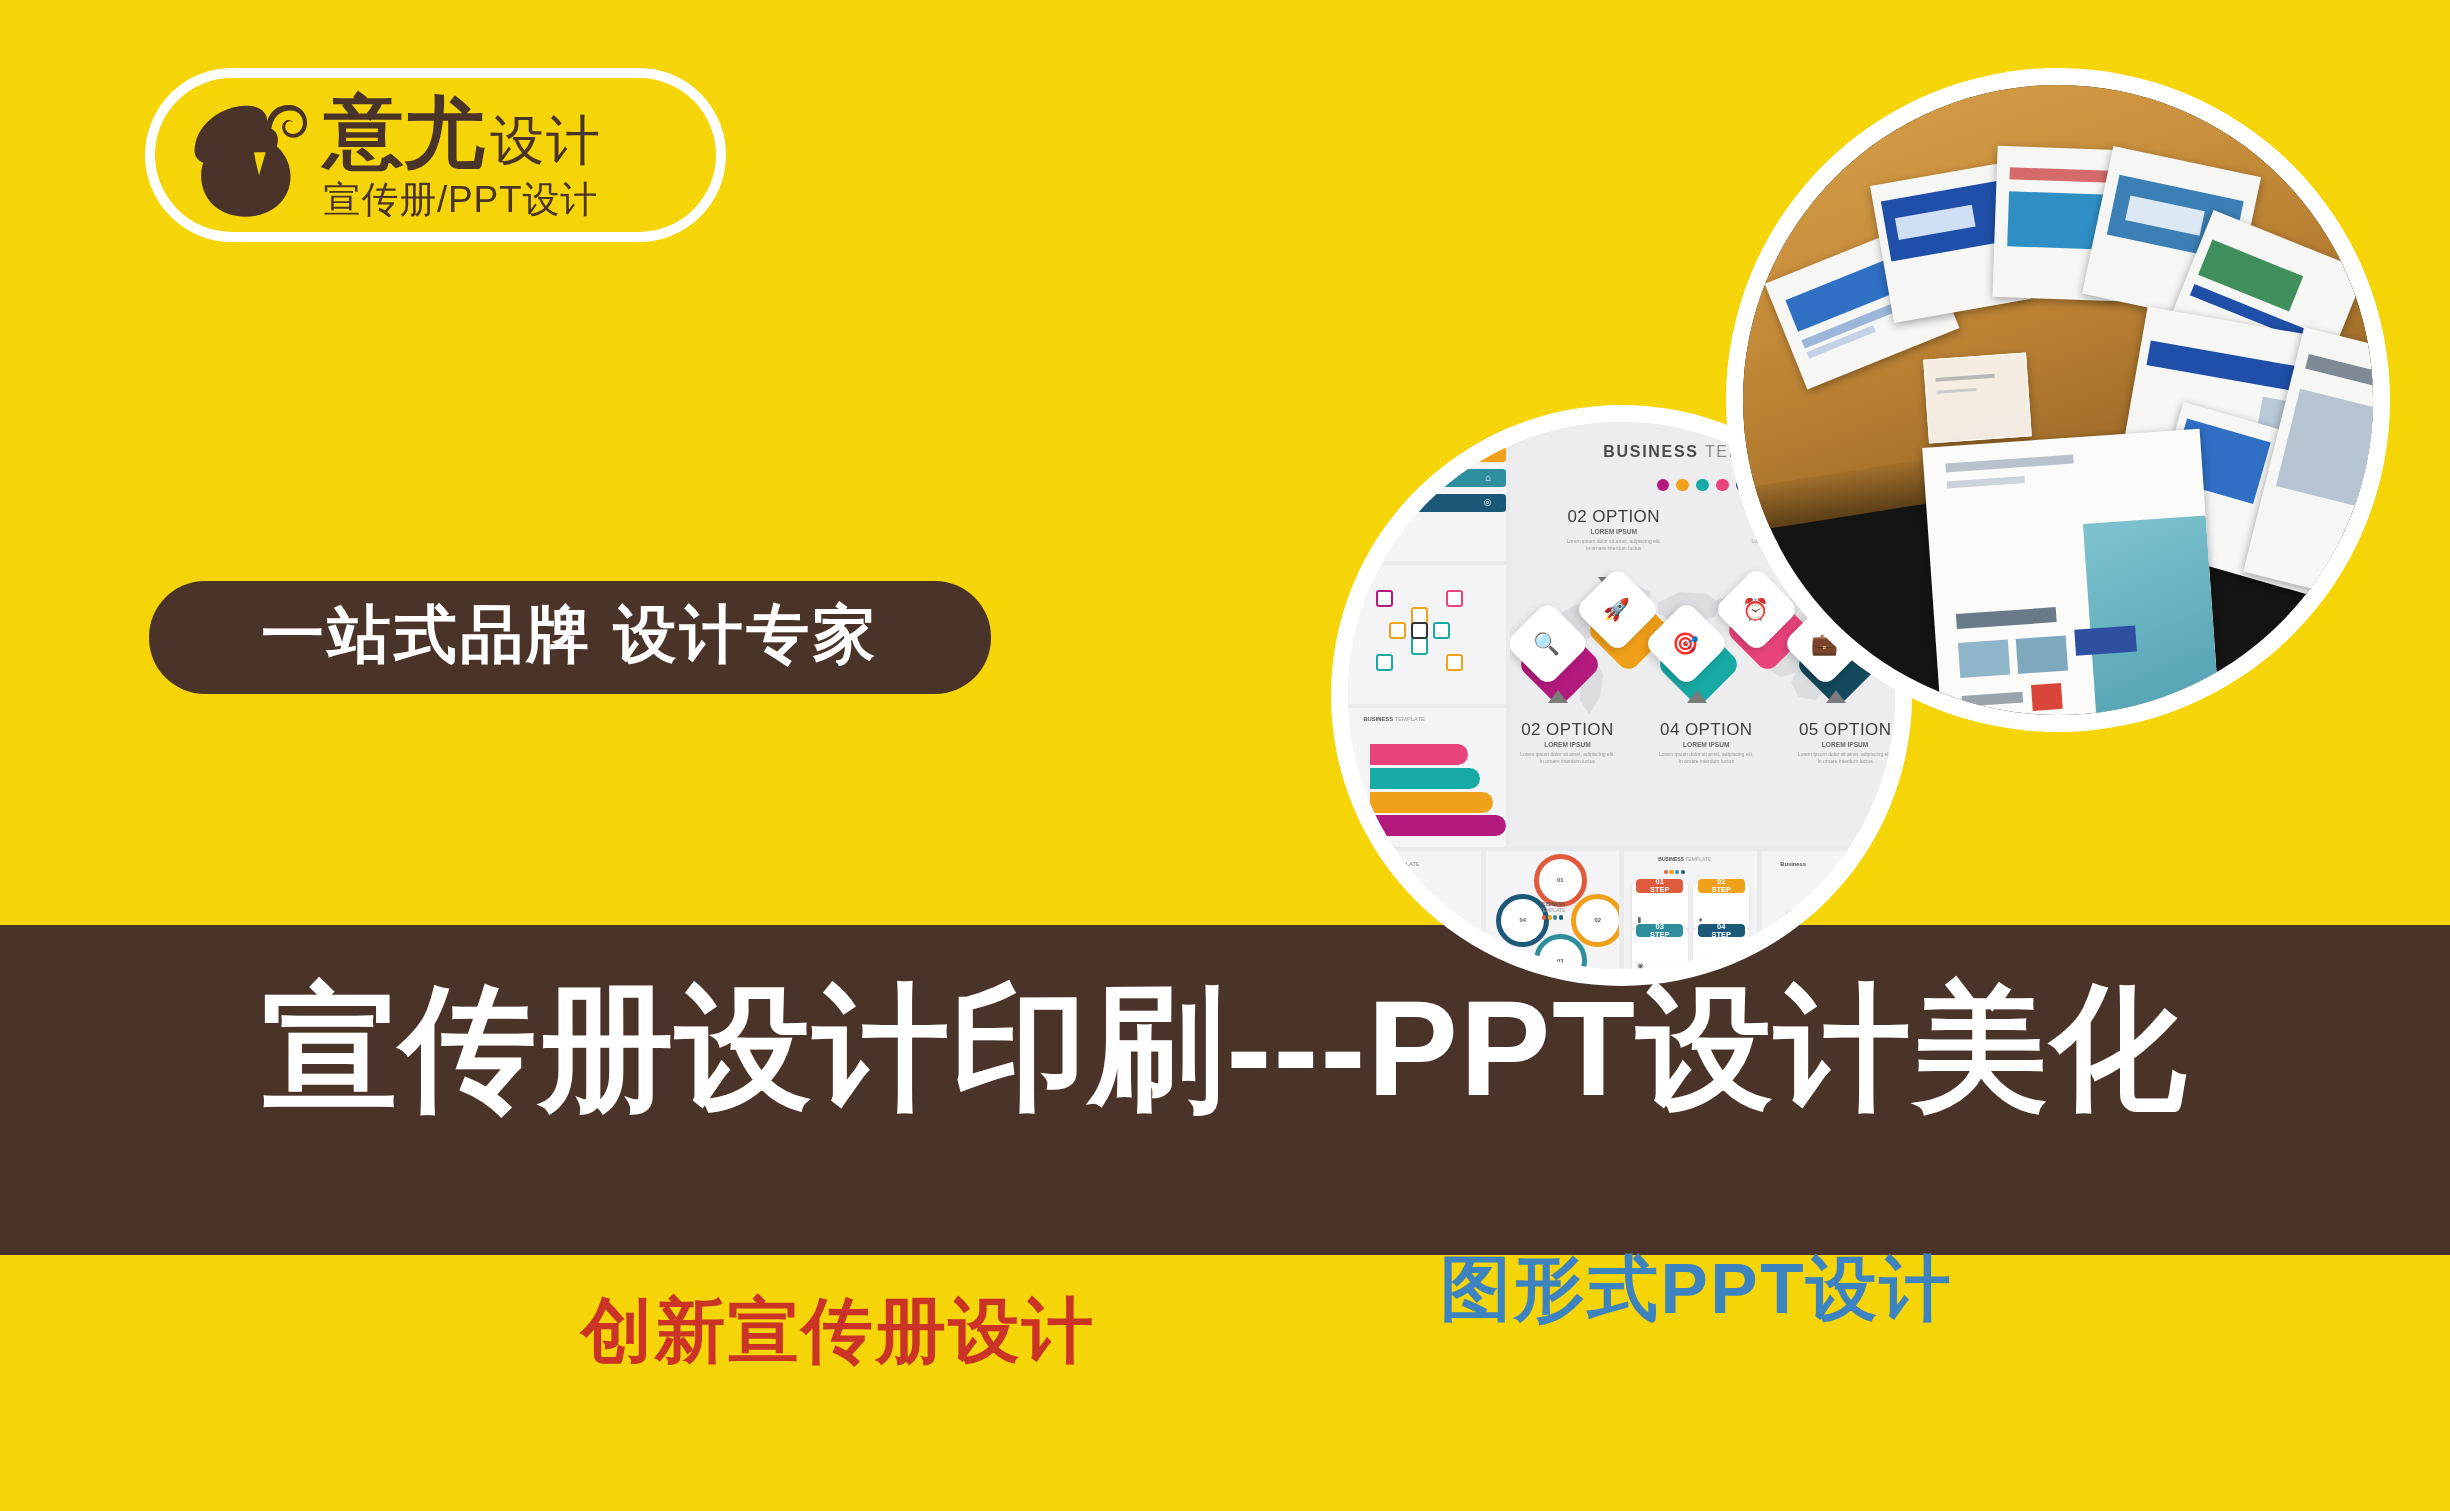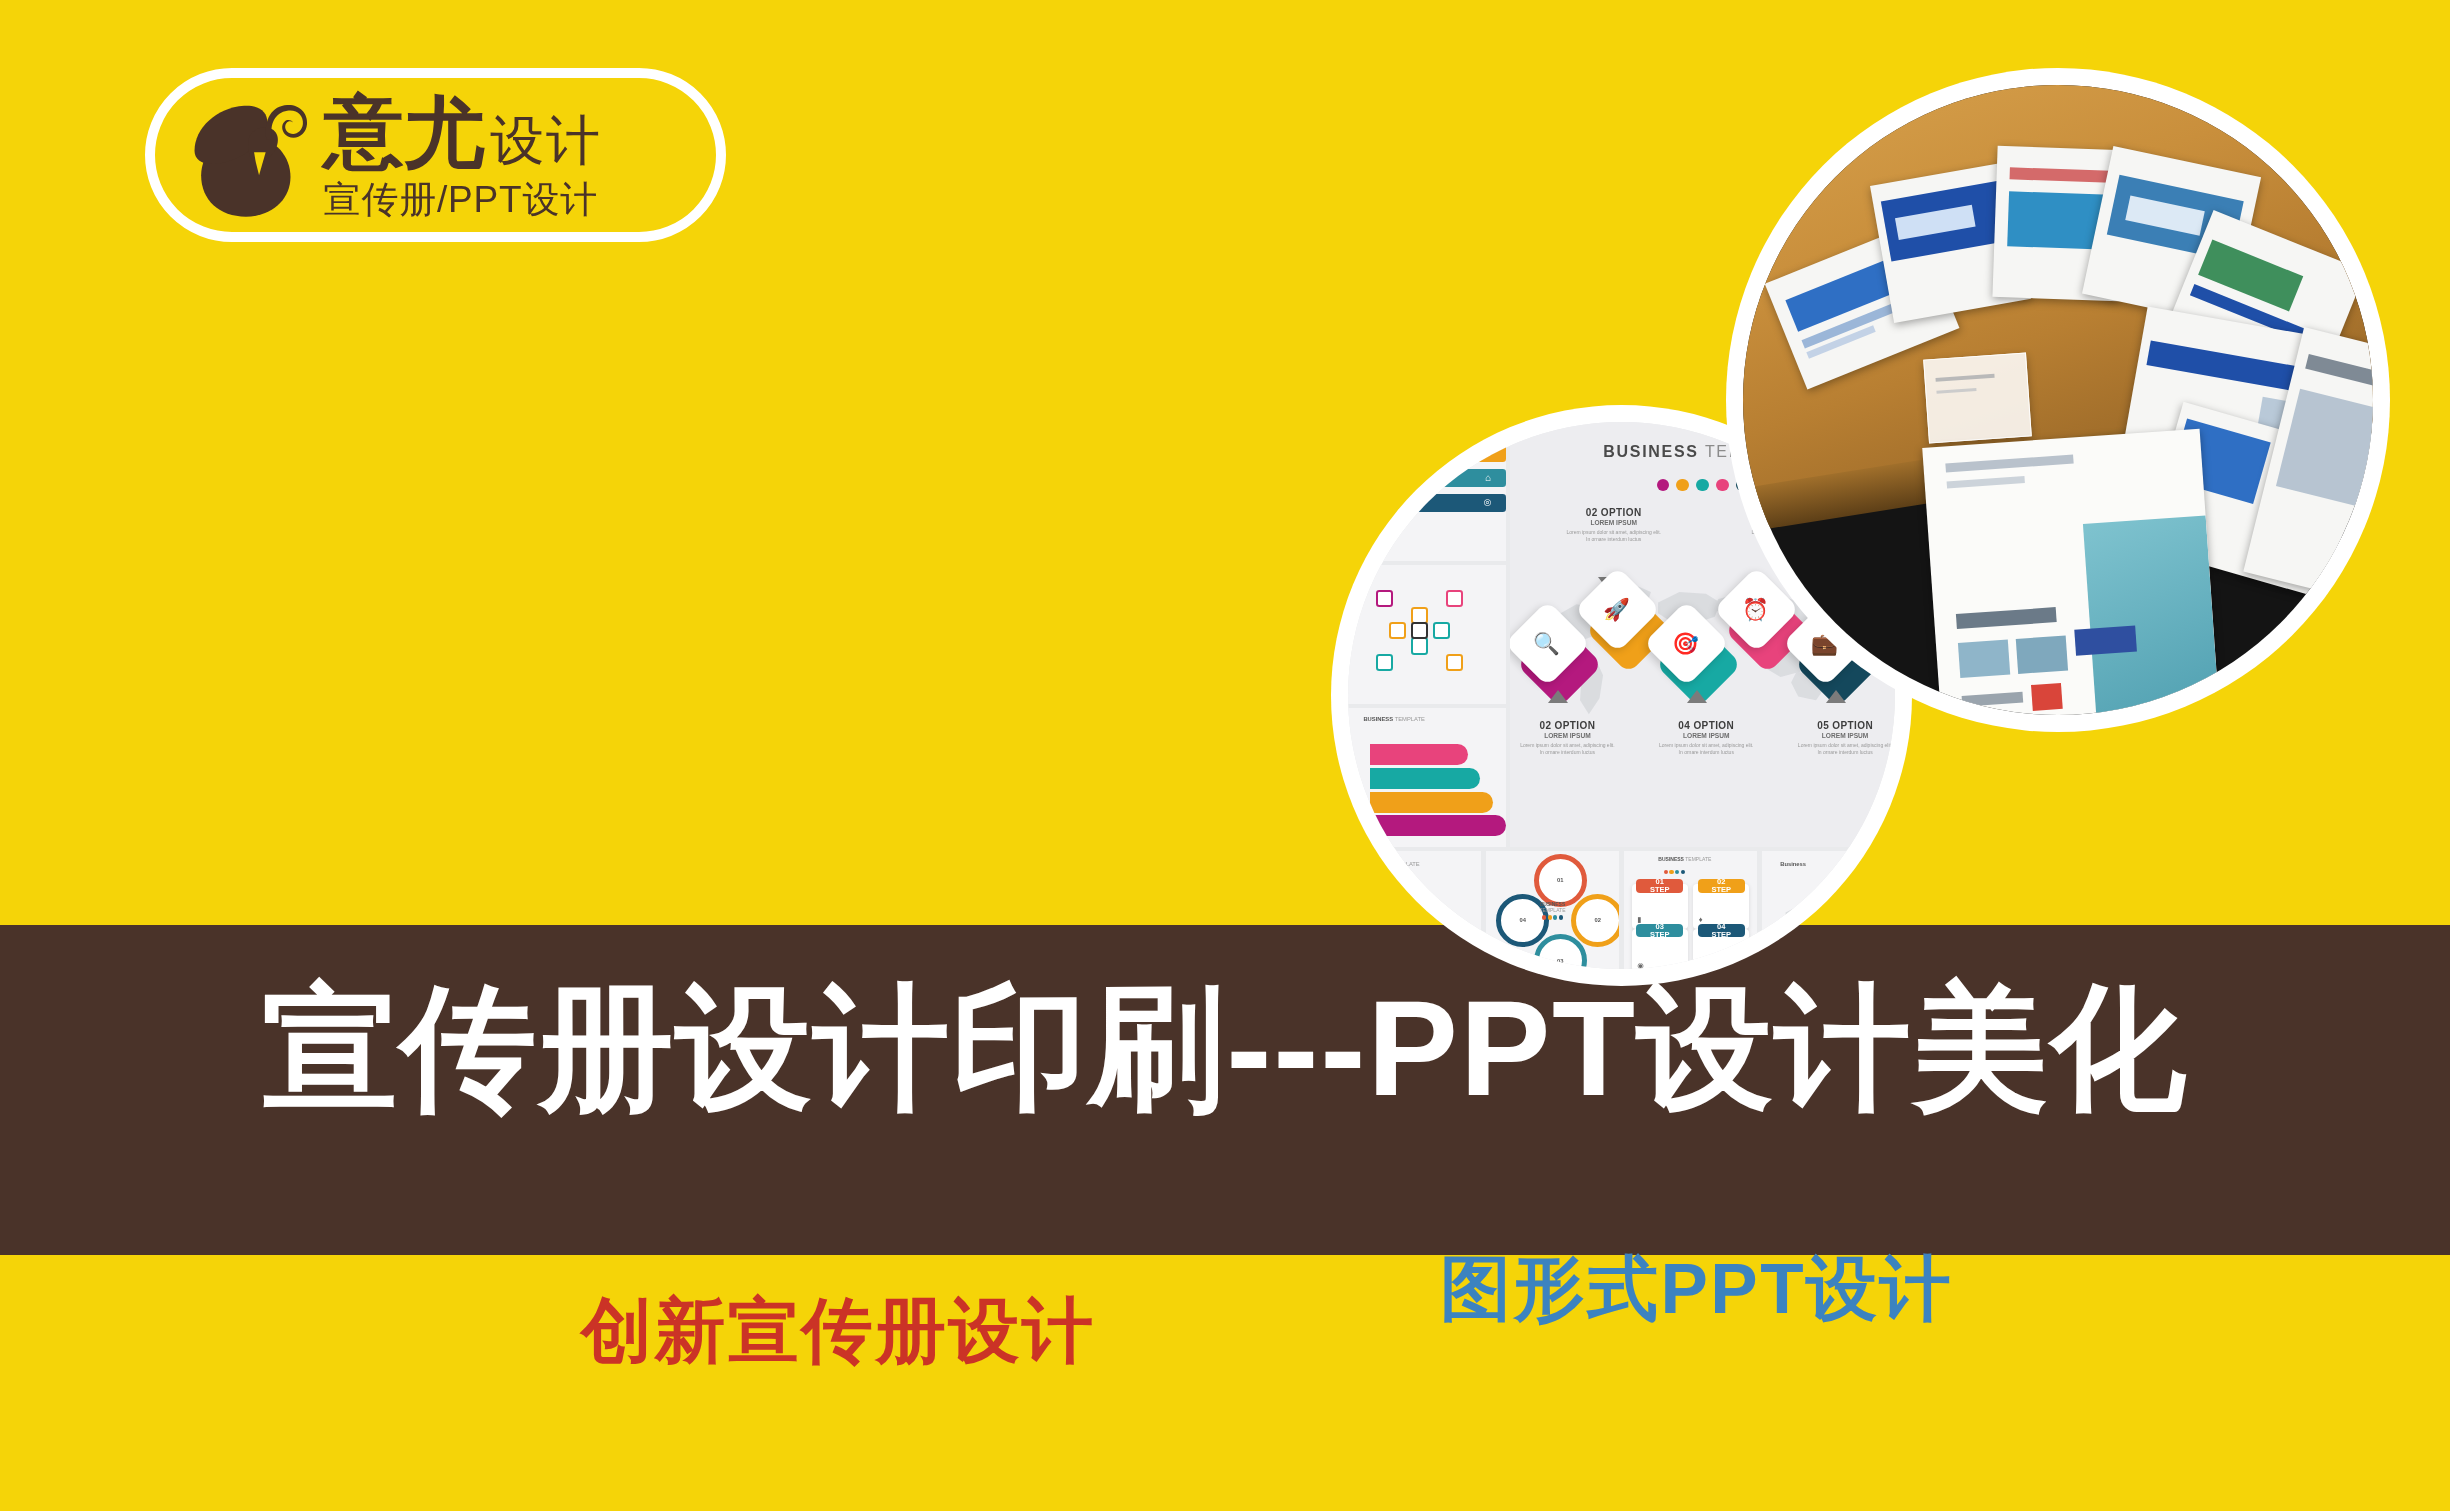--- a/index.html
+++ b/index.html
@@ -217,21 +217,21 @@
     top:13.5%; left:0; width:100%;
     display:flex; justify-content:center; gap:7.5px;
   }
   .dotrow i{width:12.4px;height:12.4px;border-radius:50%;display:block;}
   .opt{
     position:absolute;
     width:100px;
     text-align:center;
     color:#3e3e3e;
   }
-  .opt .t{font-size:10px;font-weight:700;letter-spacing:0.4px;}
+  .opt .t{font-size:17px;font-weight:400;letter-spacing:0.4px;}
   .opt .s{font-size:6.6px;font-weight:700;margin-top:1.7px;color:#6d6d6d;}
   .opt .b{font-size:5px;margin-top:2.5px;color:#9a9a9a;line-height:1.5;}
   .tri{
     position:absolute;
     width:0;height:0;
     border-left:10.8px solid transparent;
     border-right:10.8px solid transparent;
   }
   .tri.down{border-top:13.3px solid #7b7b7b;}
   .tri.up{border-bottom:13.3px solid #7b7b7b;}
@@ -344,20 +344,23 @@
     <div id="logo-text">
       <div id="logo-wordmark">
         <span class="lw-bold nosel">意尤</span>
         <span class="lw-light nosel">设计</span>
       </div>
       <div id="logo-tagline" class="nosel">宣传册/PPT设计</div>
     </div>
   </div>
 
 
+  <div id="subtitle-pill">
+    <span id="subtitle-text" class="nosel">一站式品牌 设计专家</span>
+  </div>
 
   <div id="circle-ppt" class="photo-circle">
     <div class="inner">
       <div id="collage">
 
         <div id="collage-left">
 
           <div class="mini">
             <div class="band-row" style="top:16%;width:86%;background:#F0A019;"></div>
             <div class="band-row" style="top:34%;width:94%;background:#2E8E9E;"></div>

